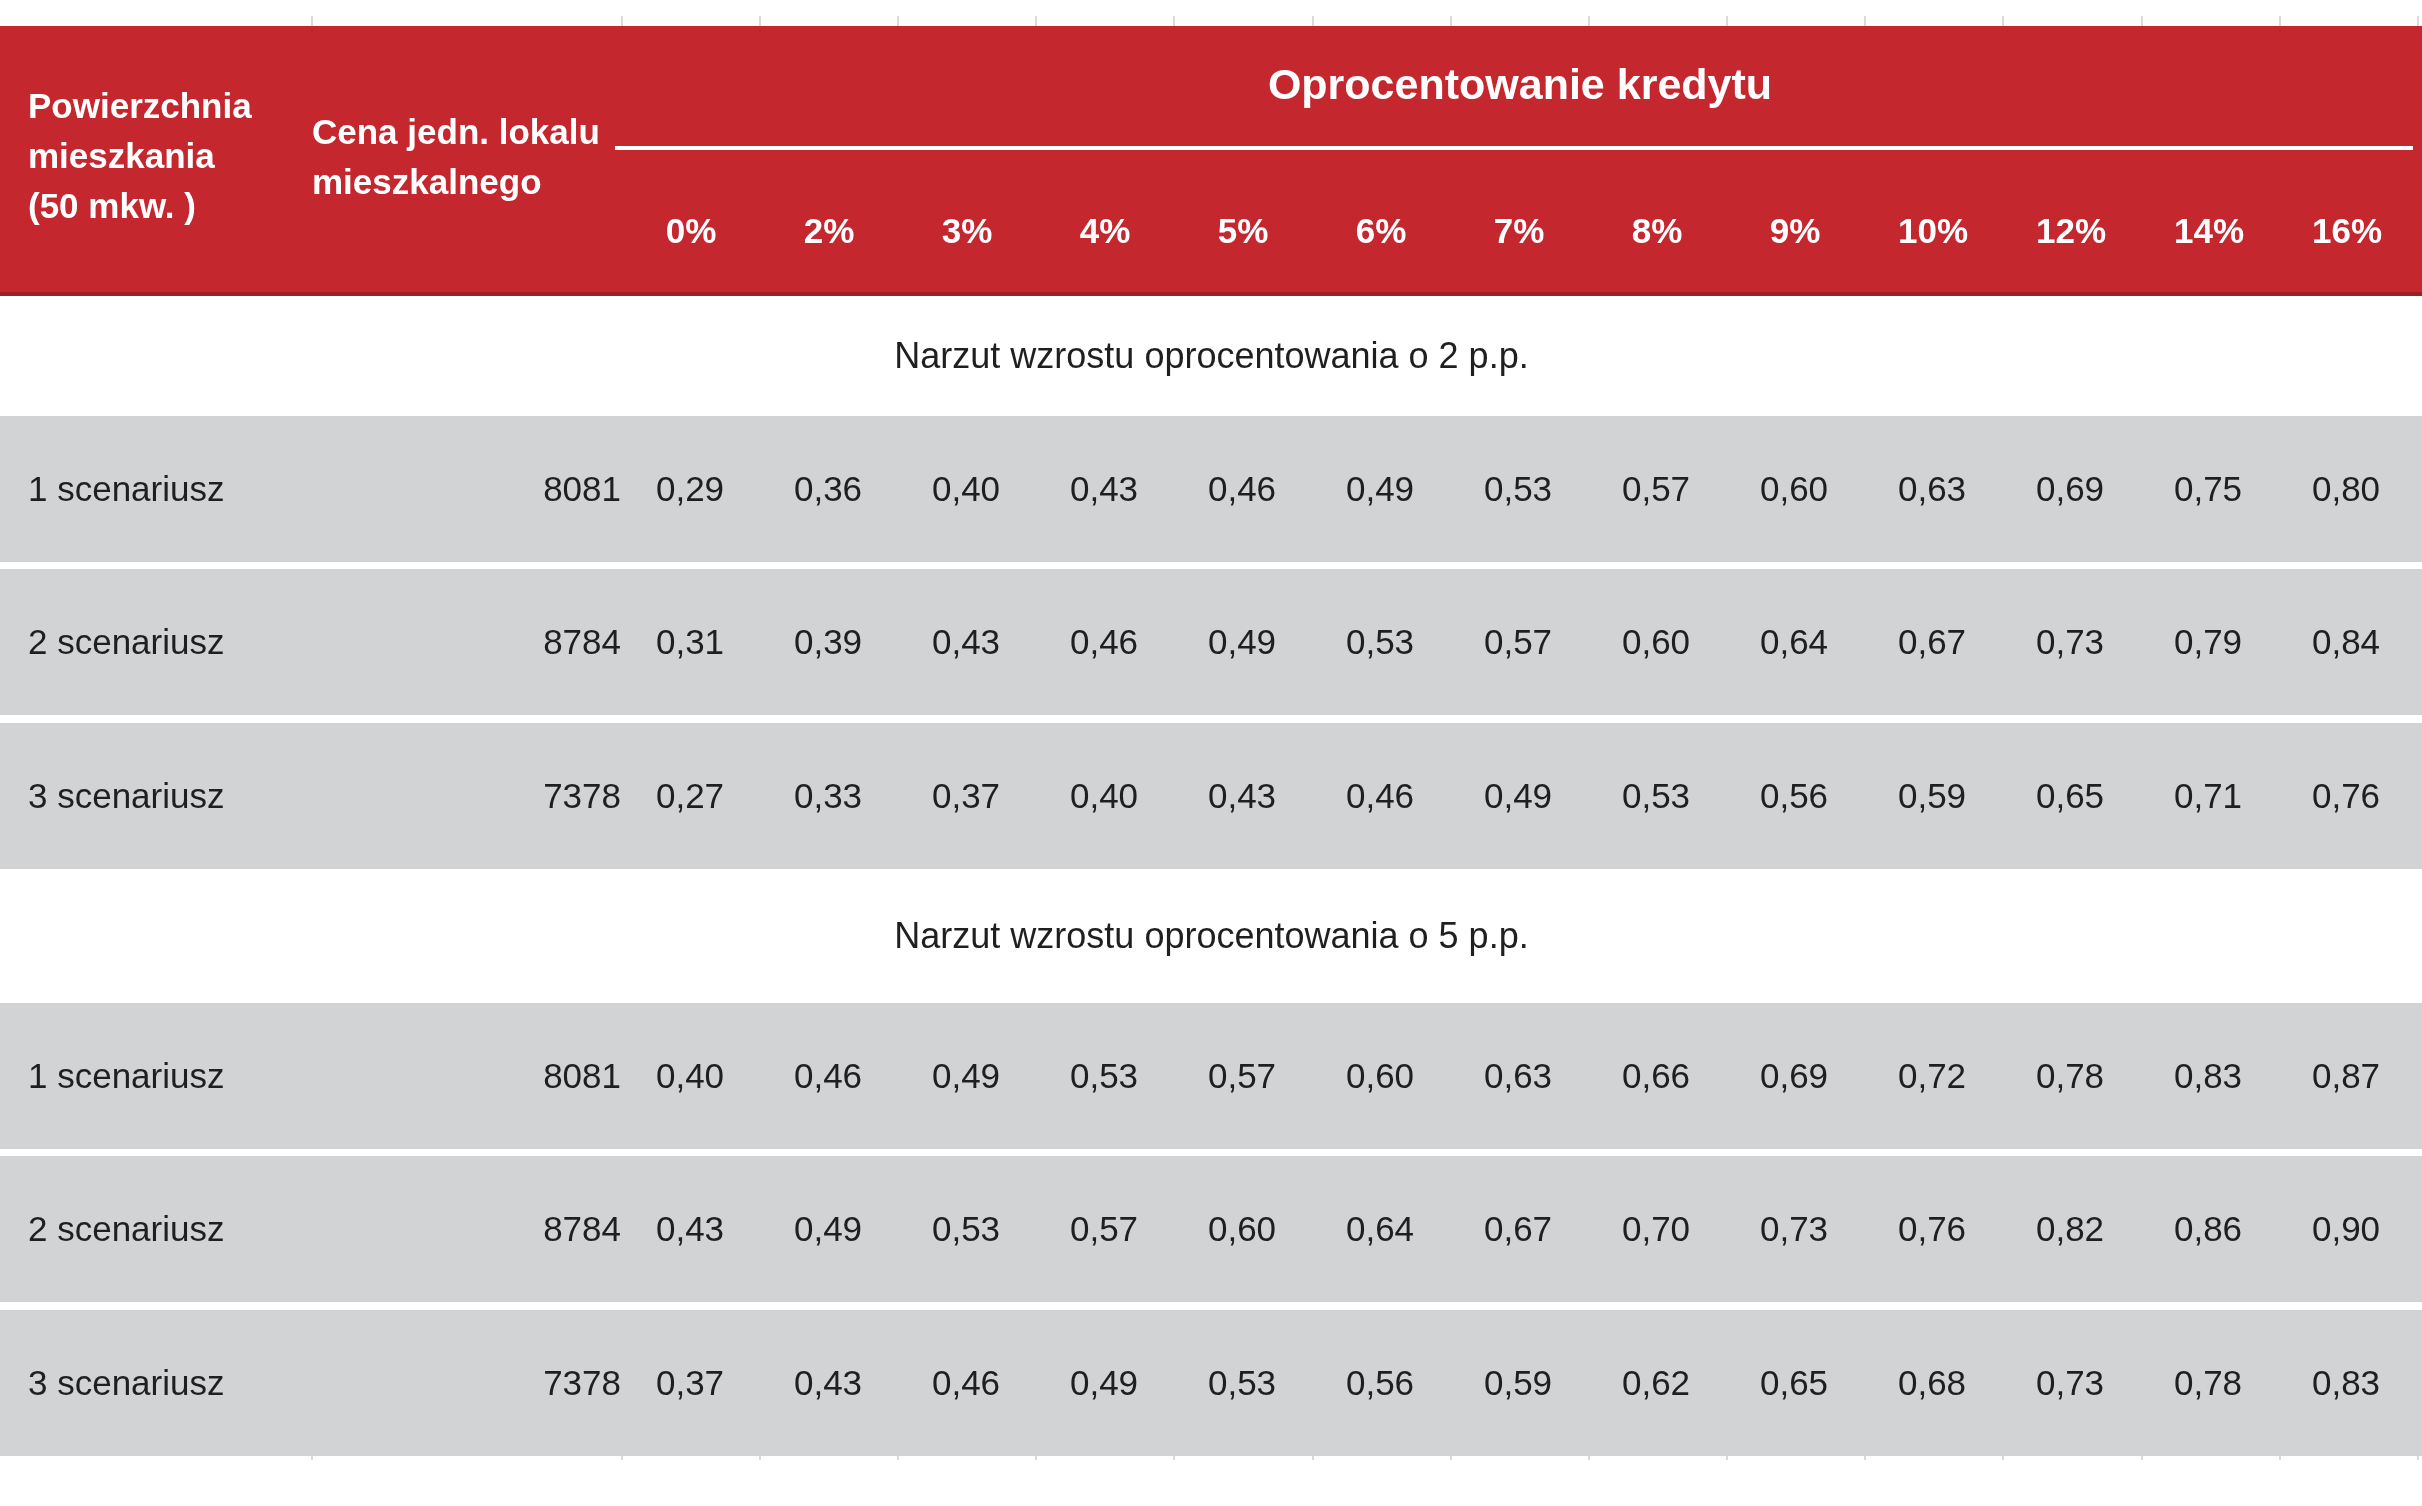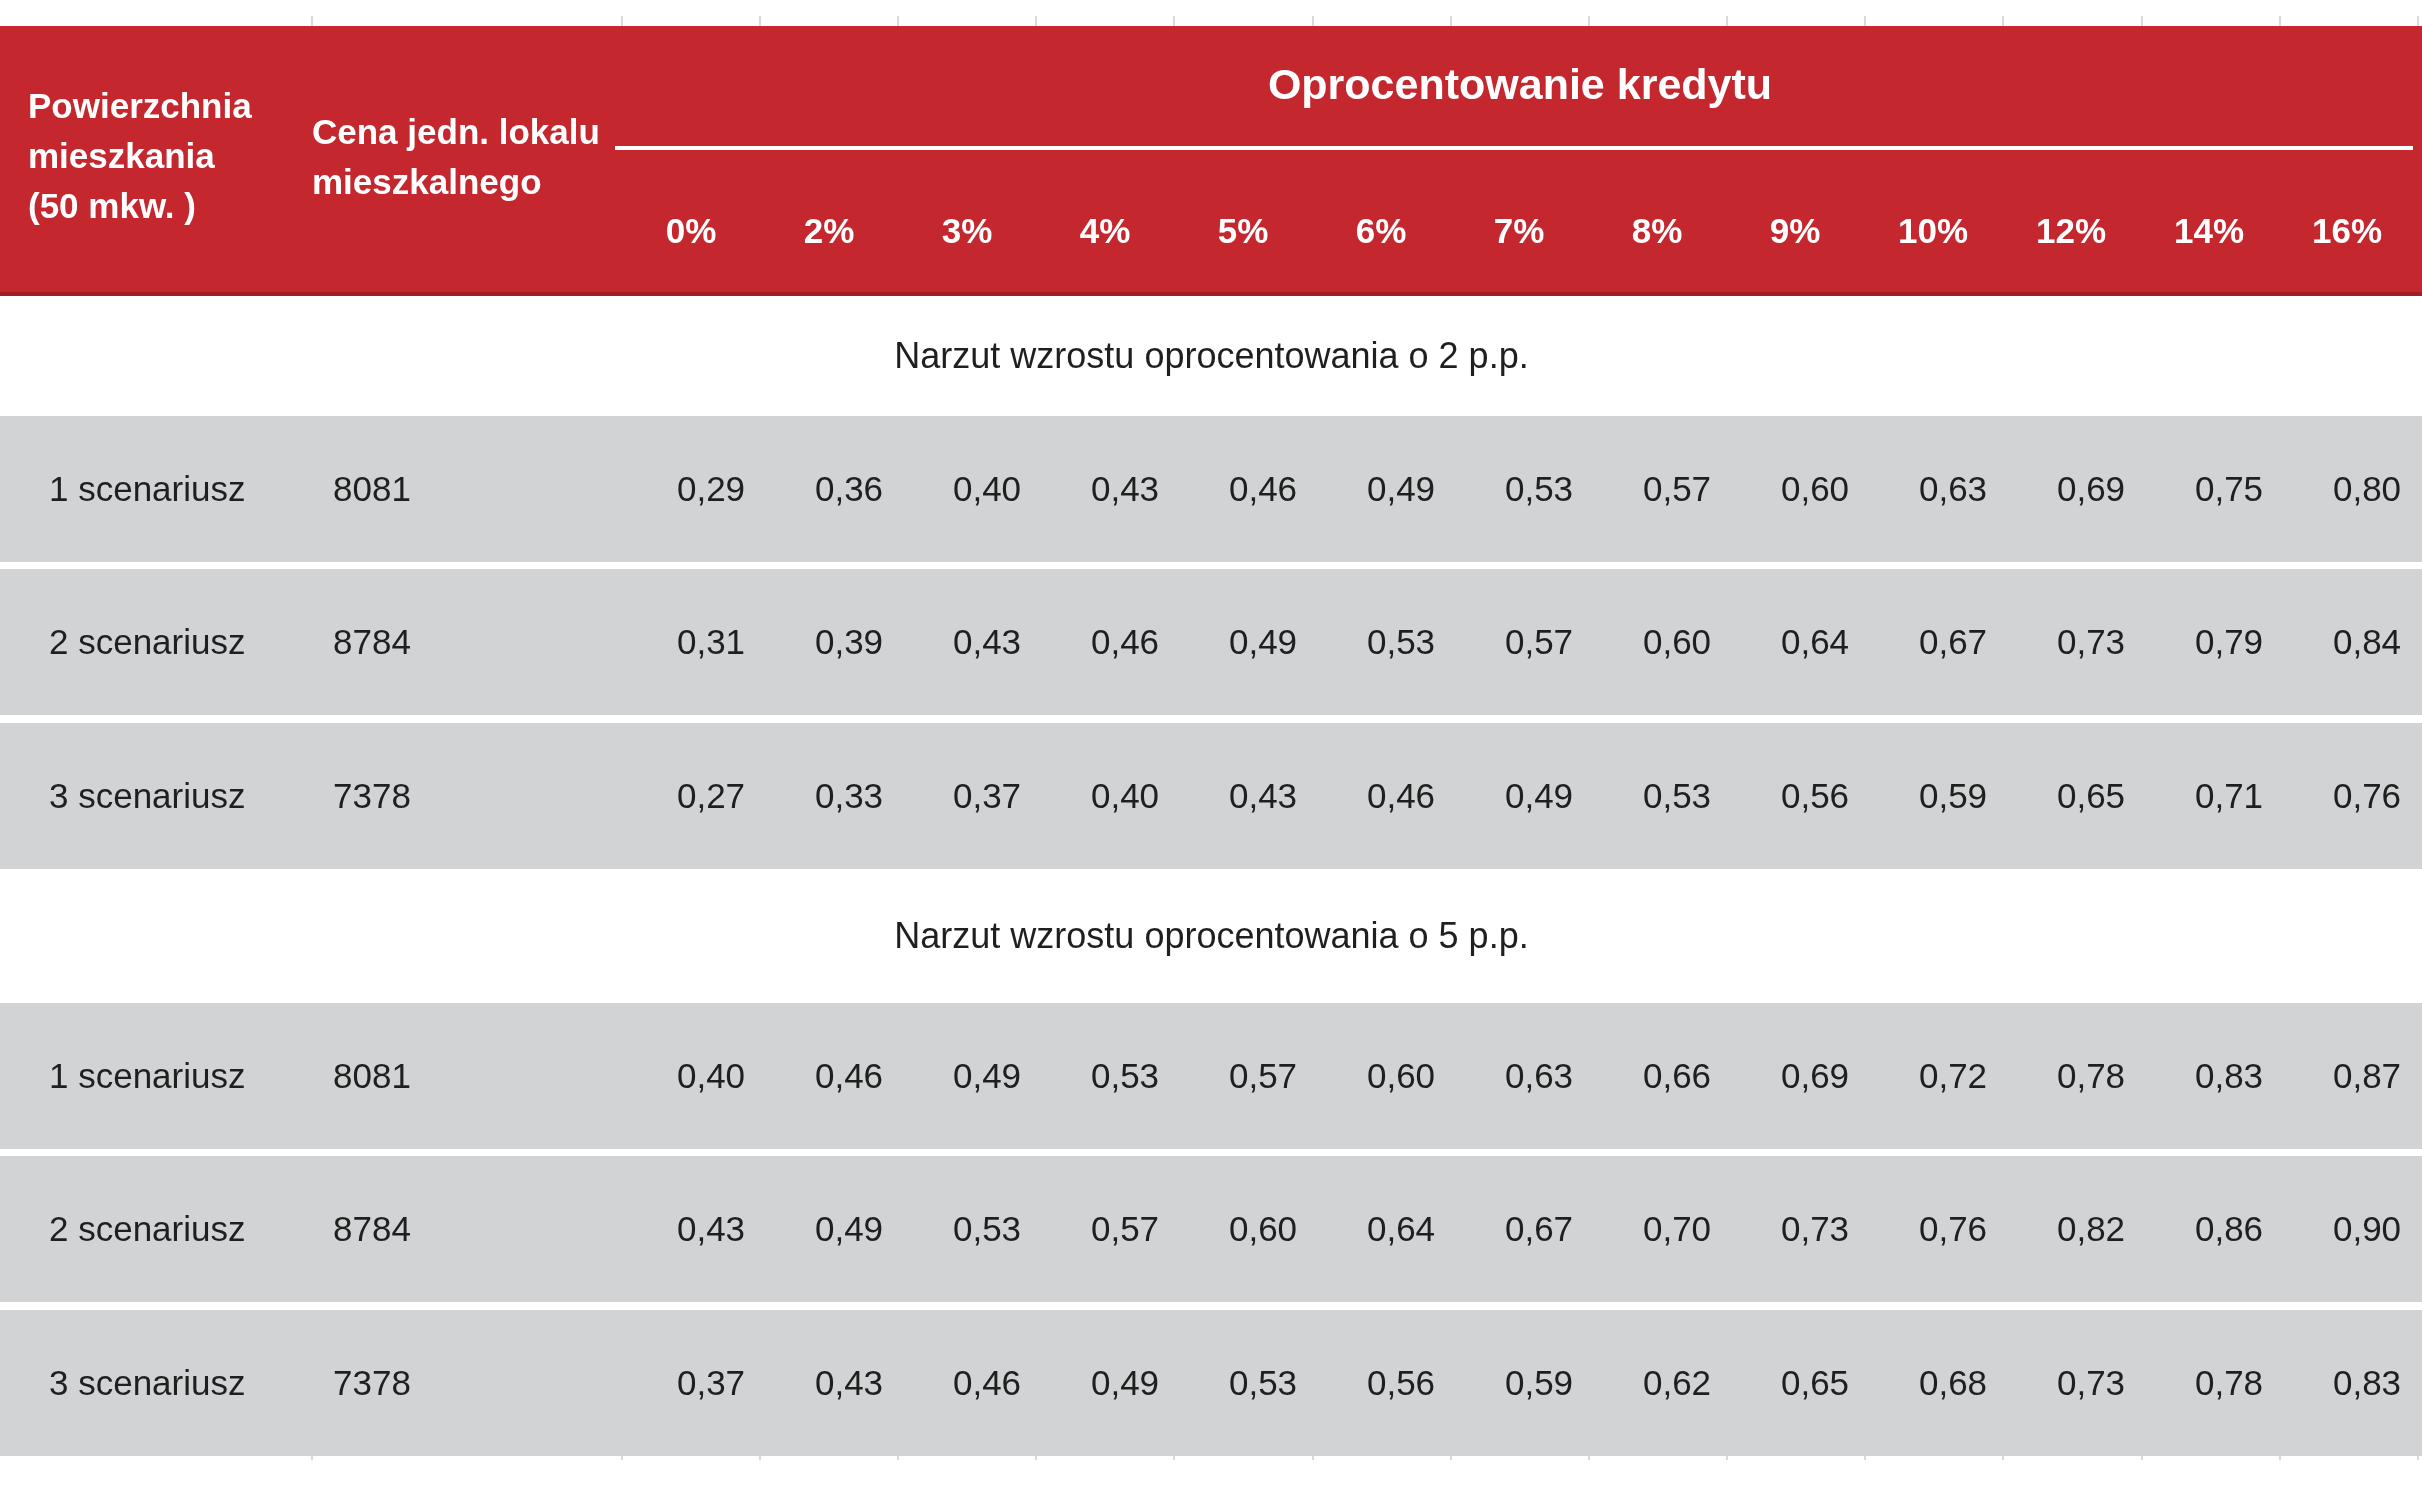--- a/index.html
+++ b/index.html
@@ -55,24 +55,24 @@
     display:flex;align-items:center;justify-content:center;
     font-size:36px;color:#1f1f1f;background:#ffffff;
   }
   .section-gap.s0{height:120px;}
   .section-gap.s1{height:134px;}
 
   
   .row{
     height:146px;background:#d1d3d4;
     display:grid;grid-template-columns:312px 309px repeat(13,138px);
-    align-items:center;font-size:35px;color:#1f1f1f;padding-left:21px;
+    align-items:center;font-size:35px;color:#1f1f1f;
   }
   .row .label{padding-left:28px;text-align:left;}
-  .row .price{text-align:left;}
+  .row .price{text-align:right;}
   .row .val{text-align:center;}
   .row-gap{height:7.6px;background:#ffffff;}
 </style>
 </head>
 <body>
 
 <div class="page">
 
   <div class="strip strip-top">
       <div class="vline" style="left: 311px;"></div>

